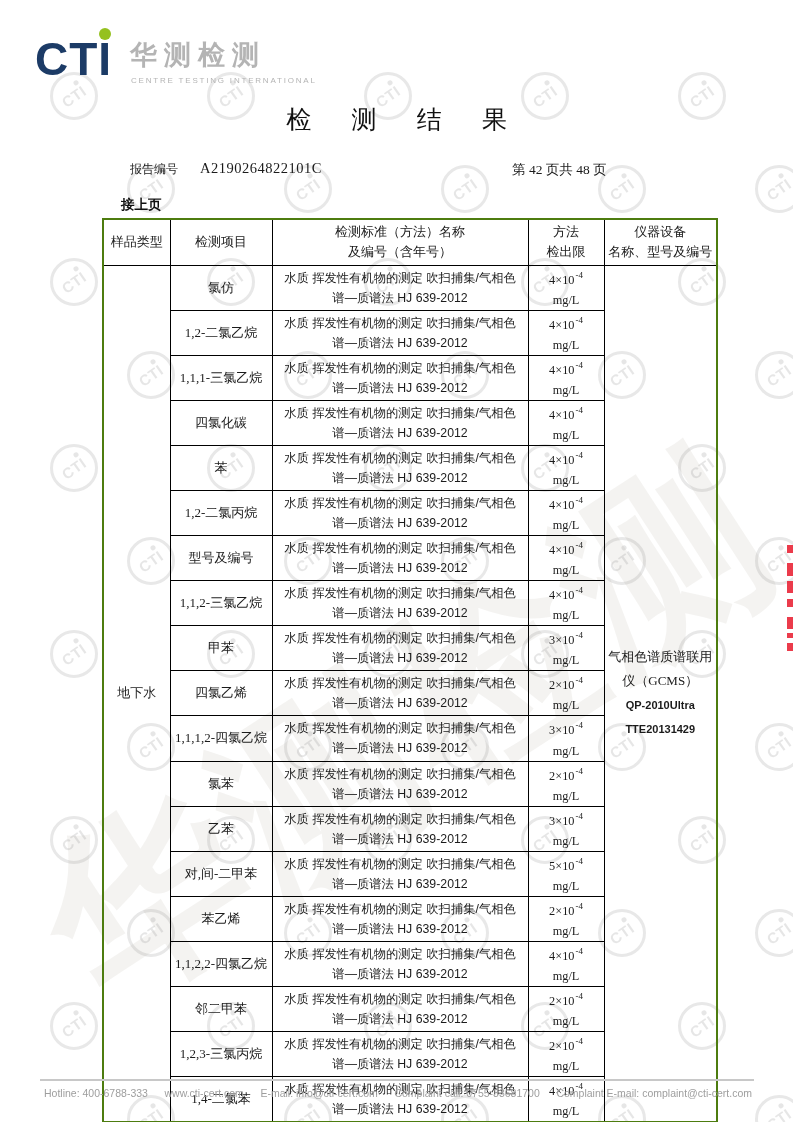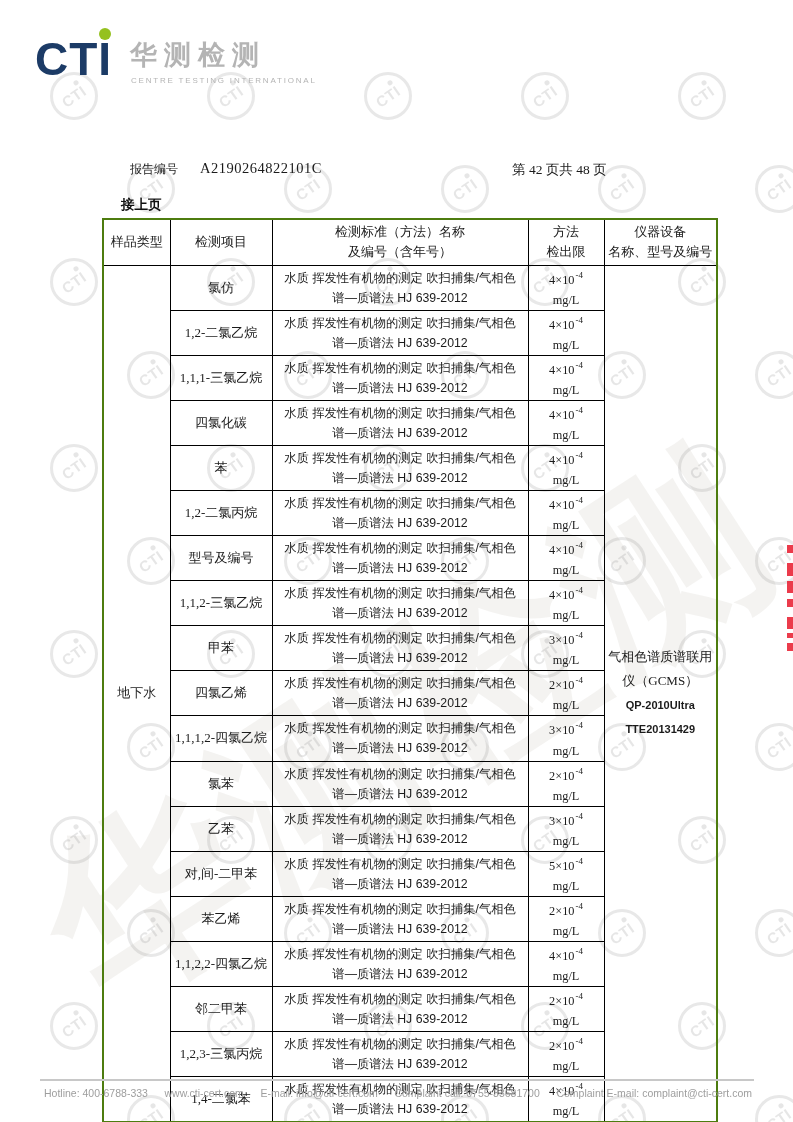--- a/index.html
+++ b/index.html
@@ -253,20 +253,21 @@
 
   <div class="content">
 
     <div>
       <div class="logo-acronym">CTI</div>
       <div class="logo-dot"></div>
       <div class="logo-cn">华测检测</div>
       <div class="logo-en">CENTRE TESTING INTERNATIONAL</div>
     </div>
 
+    <div class="doc-title">检 测 结 果</div>
     <span class="meta-label">报告编号</span>
     <span class="meta-no">A2190264822101C</span>
     <span class="meta-page">第 42 页共 48 页</span>
     <div class="continued">接上页</div>
 
     <table class="results">
       <colgroup>
         <col style="width:67px">
           <col style="width:102px">
           <col style="width:256px">

